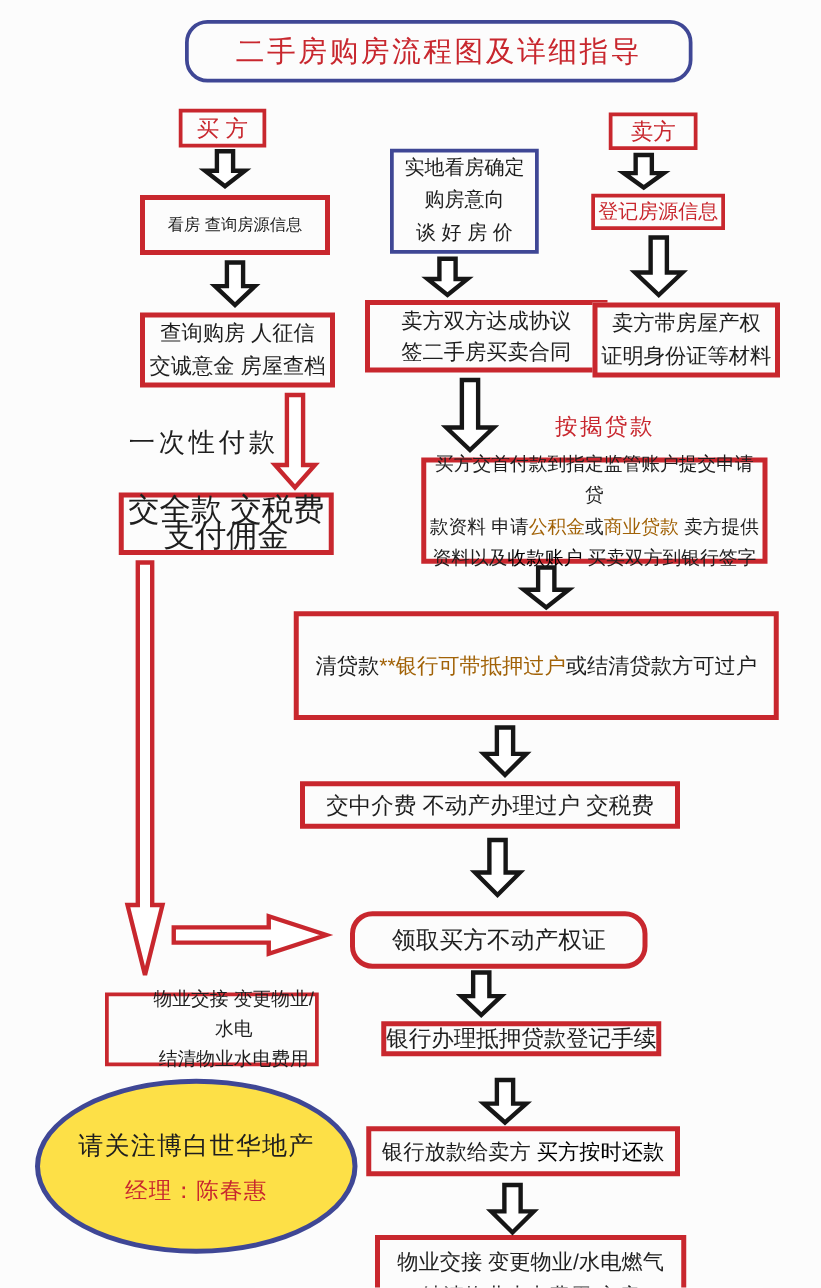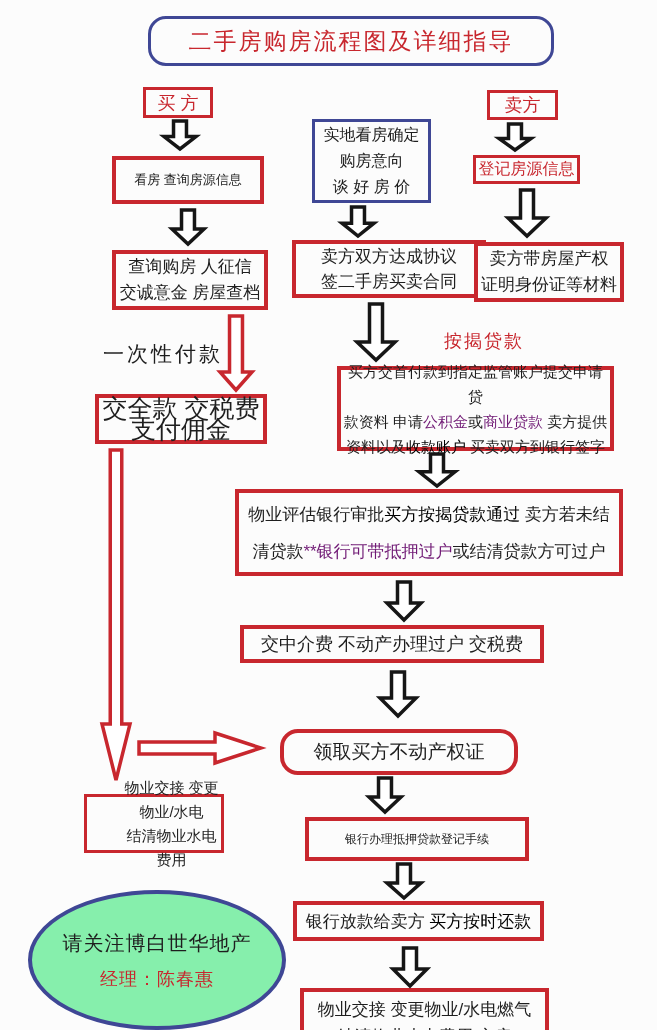--- a/index.html
+++ b/index.html
@@ -17,36 +17,36 @@
     border:4px solid #c8272e;
     background:#fcfcfc;
     display:flex;flex-direction:column;
     align-items:center;justify-content:center;
     text-align:center;
   }
   .thin{border-width:3px;}
   .blue-border{border-color:#3f4795;}
   .red-text{color:#c8272e;}
   .c-dark{color:#1e1e1e;}
-  .c-red{color:#701a75;}
+  .c-red{color:#a16207;}
   .c-blue{color:#000000;}
   .label{position:absolute;white-space:nowrap;}
   svg.arrow{position:absolute;overflow:visible;}
   svg.arrow polygon{fill:#ffffff;stroke-width:3.5;stroke-linejoin:miter;}
   svg.arrow.black polygon{stroke:#161616;}
   svg.arrow.red polygon{stroke:#c8272e;}
   #title-box{
     left:148px;top:16px;width:406px;height:50px;
     border:3.5px solid #3f4795;border-radius:18px;
     font-size:23px;letter-spacing:2px;
   }
   #ellipse{
-    left:28px;top:890px;width:258px;height:140px;
+    left:28px;top:863px;width:258px;height:140px;
     border:4px solid #3f4795;border-radius:50%;
-    background:#86efac;
+    background:#fde047;
   }
 </style>
 </head>
 <body>
 
 <div id="canvas">
 
   <div id="title-box" class="box red-text">
     <span>二手房购房流程图及详细指导</span>
   </div>
@@ -112,41 +112,40 @@
   <div class="box" style="left:312px;top:366px;width:277px;height:85px;font-size:15px;line-height:25px;margin-left:25px;">
     <div>
         <div><span class="c-dark">买方交首付款到指定监管账户提交申请贷</span></div>
         <div><span class="c-dark">款资料 申请</span><span class="c-red">公积金</span><span class="c-dark">或</span><span class="c-red">商业贷款</span><span class="c-dark"> 卖方提供</span></div>
         <div><span class="c-dark">资料以及</span><span class="c-blue">收款账户</span><span class="c-dark"> 买卖双方到银行签字</span></div>
       </div>
   </div>
 
   <div class="box" style="left:235px;top:489px;width:388px;height:87px;font-size:17px;line-height:37px;">
     <div>
-        <div><span class="c-dark">物业评估银行审批</span><span class="c-blue">买方按揭贷款通过</span><span class="c-dark">  卖方若未结</span></div>
         <div><span class="c-dark">清贷款</span><span class="c-red">**银行可带抵押过户</span><span class="c-dark">或结清贷款方可过户</span></div>
       </div>
   </div>
 
   <div class="box" style="left:240px;top:625px;width:304px;height:38px;font-size:18px;">
     <span>交中介费 不动产办理过户 交税费</span>
   </div>
 
   <div class="box" style="left:280px;top:729px;width:238px;height:46px;font-size:19px;border-radius:18px;">
     <span>领取买方不动产权证</span>
   </div>
 
-  <div class="box thin" style="left:84px;top:794px;width:140px;height:59px;font-size:15px;line-height:24px;padding-left:35px;">
+  <div class="box thin" style="left:84px;top:794px;width:171px;height:59px;font-size:15px;line-height:24px;padding-left:35px;">
     <div>
         <div>物业交接 变更物业/水电</div>
         <div>结清物业水电费用</div>
       </div>
   </div>
 
-  <div class="box" style="left:305px;top:817px;width:224px;height:44px;font-size:12px;">
+  <div class="box" style="left:305px;top:817px;width:224px;height:28px;font-size:18px;">
     <span>银行办理抵押贷款登记手续</span>
   </div>
 
   <div class="box" style="left:293px;top:901px;width:251px;height:40px;font-size:17px;">
     <div>
         <div><span class="c-dark">银行放款给卖方 </span><span class="c-blue">买方按时还款</span></div>
       </div>
   </div>
 
   <div class="box" style="left:300px;top:988px;width:249px;height:64px;font-size:17px;line-height:27px;justify-content:flex-start;padding-top:4px;">

